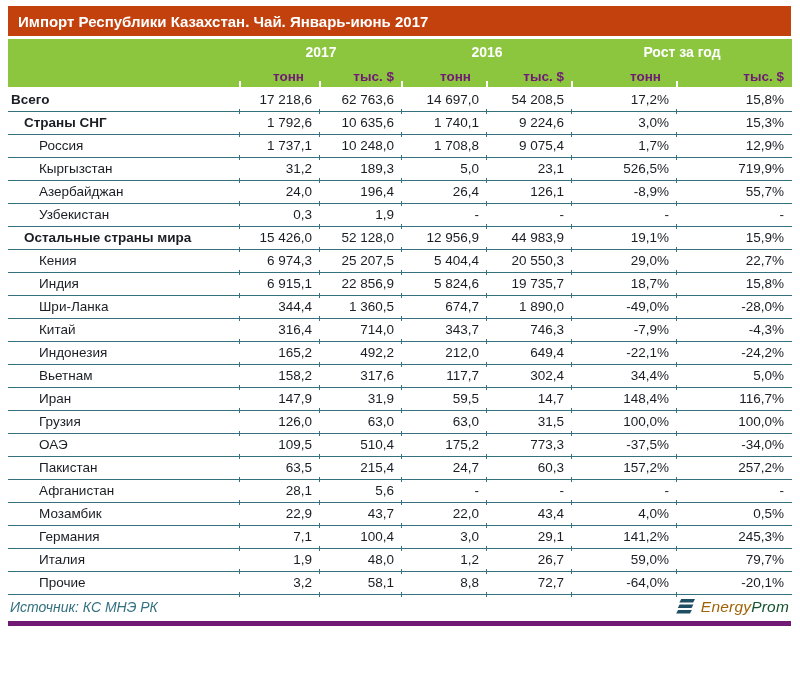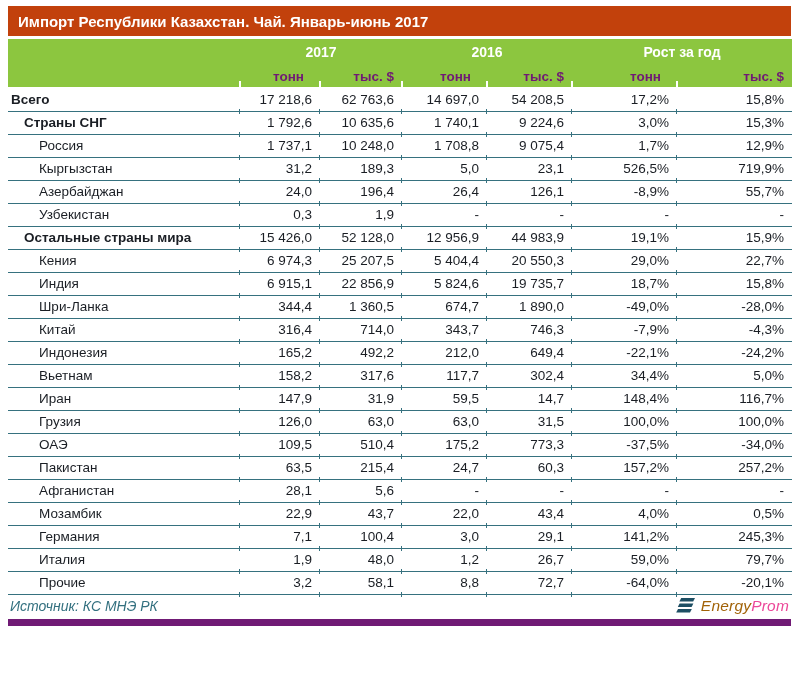--- a/index.html
+++ b/index.html
@@ -78,32 +78,32 @@
   tbody td.label.ind0 { padding-left: 3px; }
   tbody td.label.ind1 { padding-left: 16px; }
   tbody td.label.ind2 { padding-left: 31px; margin-top: 16px; }
   tbody td.label.bold { font-weight: bold; }
 
   .footer {
     height: 31px;
     display: flex;
     align-items: center;
     justify-content: space-between;
-    border-bottom: 7px solid #701a75;
+    border-bottom: 5px solid #701a75;
     padding: 0 2px 2px 2px;
   }
   .source-note {
     font-style: italic;
     color: #33707f;
     font-size: 14px;
   }
   .logo { display: flex; align-items: center; gap: 5px; }
   .logo-text { font-size: 15.5px; font-style: italic; letter-spacing: 0.2px; }
   .logo-text .bold-part { font-weight: normal; color: #a16207; }
-  .logo-text .light-part { font-weight: normal; color: #ec4899; }
+  .logo-text .light-part { font-weight: normal; color: #14532d; }
 </style>
 </head>
 <body>
 
 <div class="page">
   <div class="content">
 
     <div class="title-bar">
       <span>Импорт Республики Казахстан. Чай. Январь-июнь 2017</span>
     </div>

